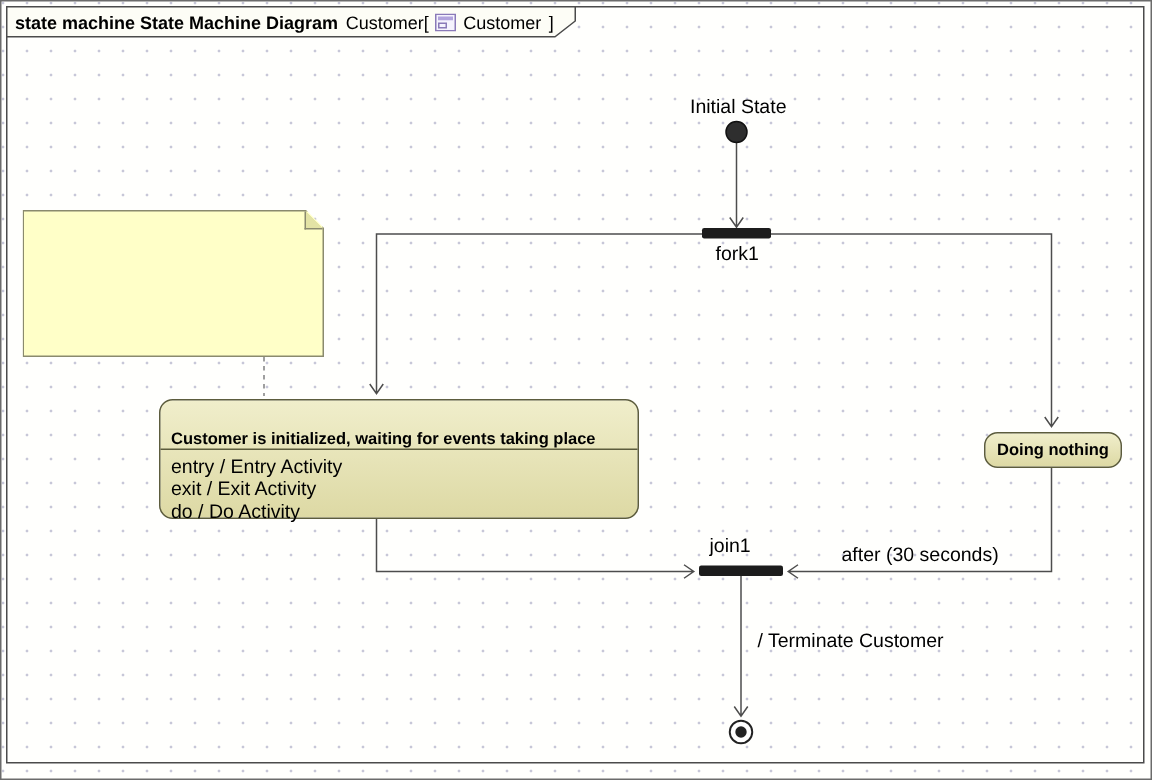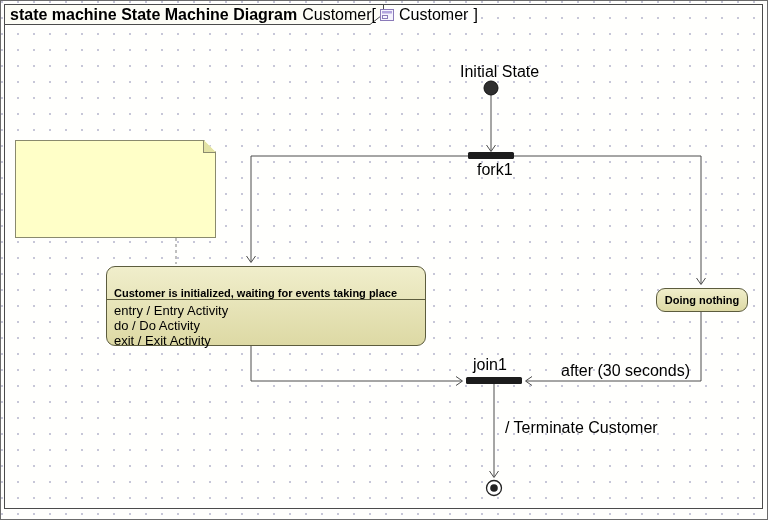--- a/index.html
+++ b/index.html
@@ -20,21 +20,21 @@
   .frame {
     position:absolute; left:3px; top:3px; width:759px; height:505px;
     border:1px solid #4b4b4b;
     background:transparent;
   }
   .frame-tab { position:absolute; left:3px; top:3px; width:382px; height:22px; }
   .tab-shape { position:absolute; left:0; top:0; }
   .tab-text {
     position:absolute; left:6px; top:3px; height:16px;
     display:flex; align-items:center; white-space:nowrap;
-    font-size:16px;
+    font-size:12px;
   }
   .tab-text .b { font-weight:bold; }
   .tab-text .r { margin-left:5px; }
   .tab-icon { display:inline-flex; margin-left:4px; }
 
   
   .wires { position:absolute; left:0; top:0; }
   .wires path.t   { stroke:#4d4d4d; stroke-width:1; fill:none; }
   .wires path.dash{ stroke:#808080; stroke-width:1; fill:none; stroke-dasharray:3 3; }
   .wires .bar { fill:#1c1c1c; }
@@ -72,21 +72,21 @@
     border-bottom:1px solid #5c5c3d;
   }
   .state-activities { padding:3px 7px; font-size:13px; line-height:15px; }
   .simple-state { left:655px; top:287px; width:92px; height:24px; }
   .simple-title {
     height:22px; line-height:22px; text-align:center;
     font-weight:bold; font-size:11px; white-space:nowrap;
   }
 
   
-  .lbl { position:absolute; font-size:16px; white-space:nowrap; }
+  .lbl { position:absolute; font-size:13px; white-space:nowrap; }
   .initial-lbl   { left:459px; top:62px;  }
   .fork-lbl      { left:476px; top:160px; }
   .join-lbl      { left:472px; top:355px; }
   .after-lbl     { left:560px; top:361px; }
   .terminate-lbl { left:504px; top:418px; }
 </style>
 </head>
 <body>
 
 <div class="canvas">
@@ -131,22 +131,22 @@
   </svg>
 
   <div class="note">
     <div class="note-fold"></div>
   </div>
 
   <div class="state main-state">
     <div class="state-title">Customer is initialized, waiting for events taking place</div>
     <div class="state-activities">
       <div>entry / Entry Activity</div>
+      <div>exit / Exit Activity</div>
       <div>do / Do Activity</div>
-      <div>exit / Exit Activity</div>
     </div>
   </div>
 
   <div class="state simple-state">
     <div class="simple-title">Doing nothing</div>
   </div>
 
   <div class="lbl initial-lbl">Initial State</div>
   <div class="lbl fork-lbl">fork1</div>
   <div class="lbl join-lbl">join1</div>

